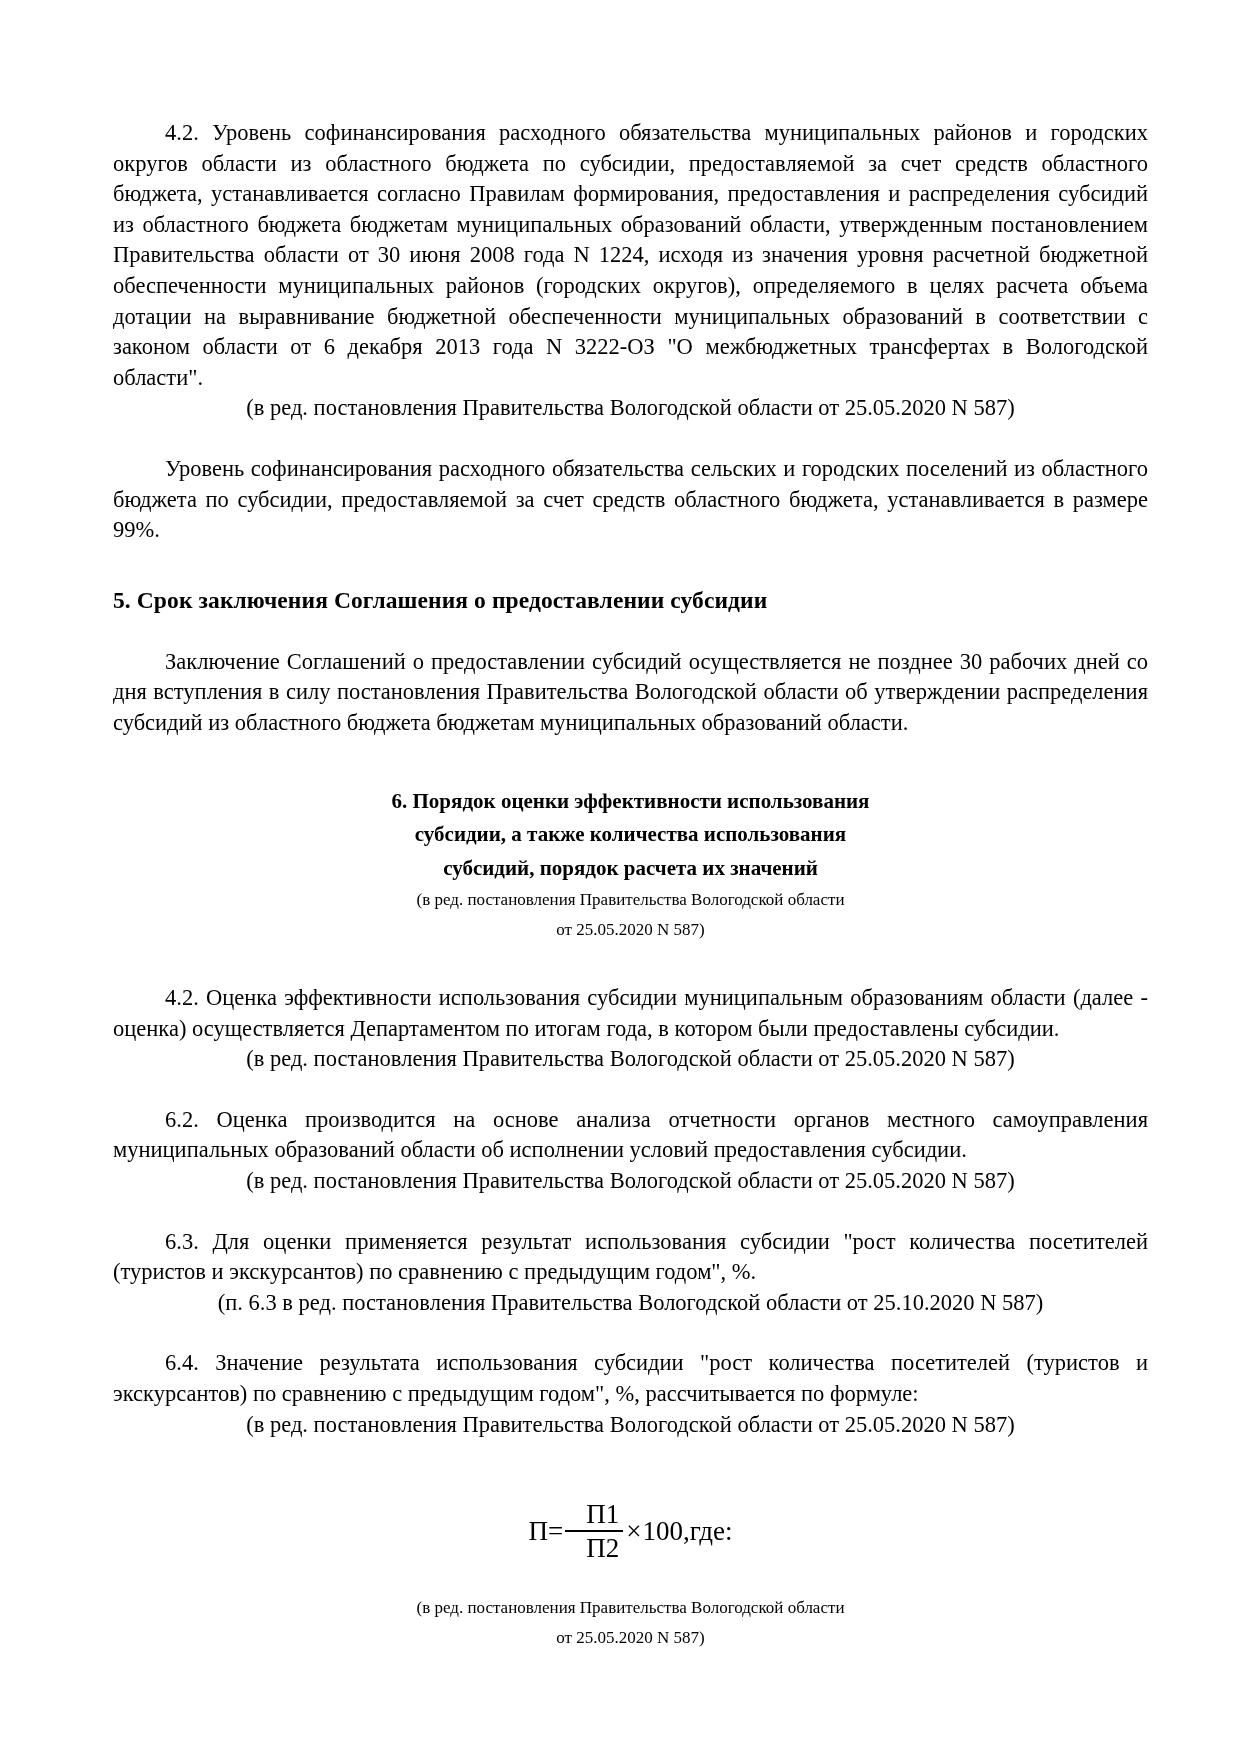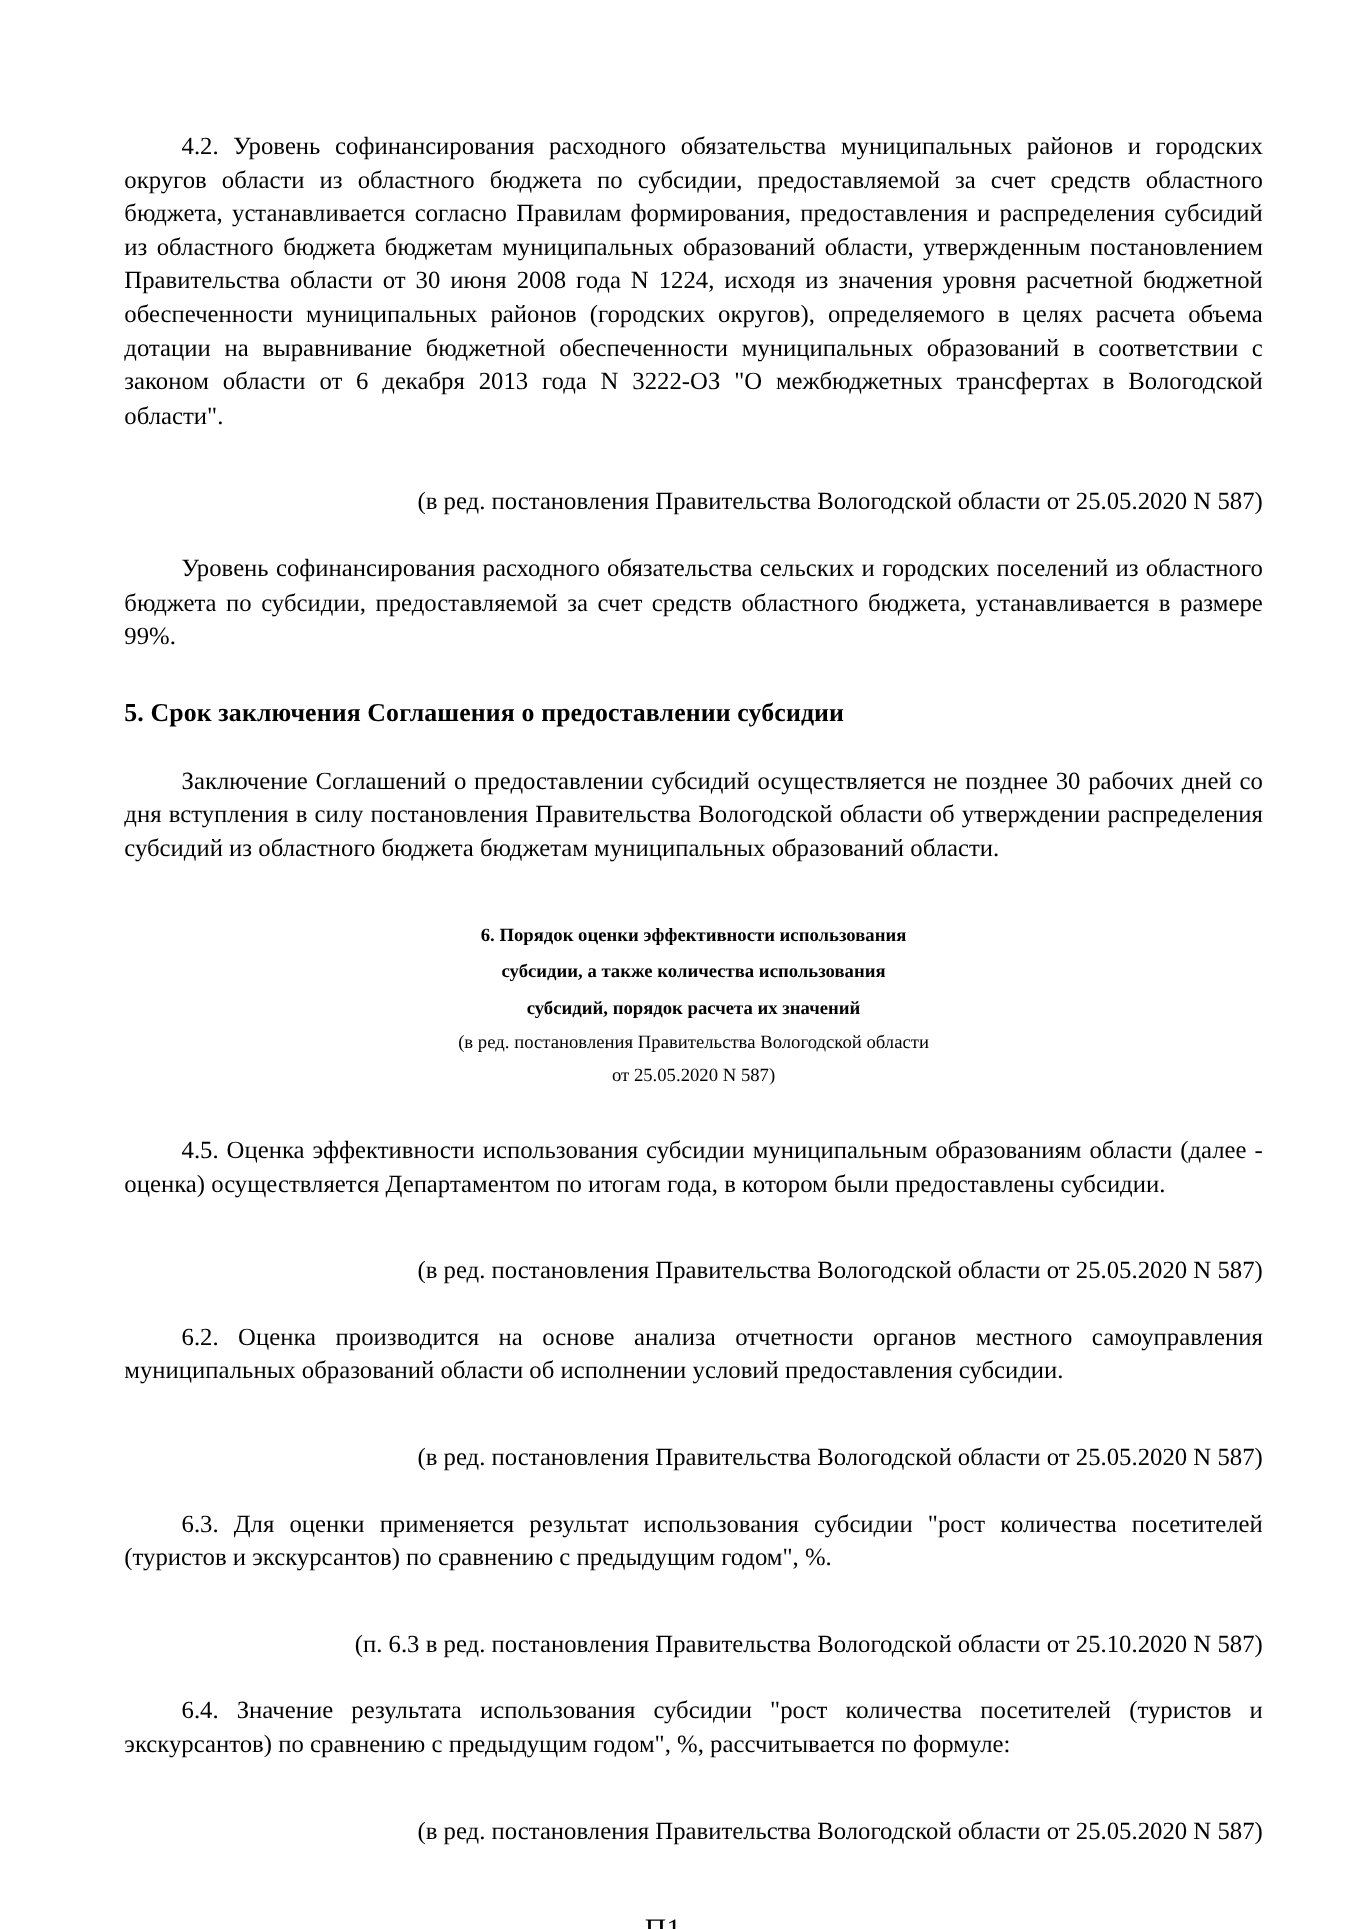--- a/index.html
+++ b/index.html
@@ -31,41 +31,40 @@
     text-align: justify;
     text-justify: inter-word;
   }
   p.just-ind {
     text-indent: 52px;
   }
   p.noind {
     text-indent: 0;
   }
   p.left {
-    text-align: right;
-    margin-top: 48px;
+    text-align: center;
   }
   .gap-lg { height: 30px; }
   .gap-sm { height: 16px; }
   .gap-xs { height: 8px; }
 
   h2.section-heading {
     margin: 0;
     text-align: left;
     font-size: 23.5px;
     font-weight: bold;
     line-height: 33px;
     letter-spacing: 0.1px;
   }
   .heading-block {
     text-align: center;
   }
   .heading-line {
     display: block;
-    font-size: 17px;
+    font-size: 21px;
     font-weight: bold;
     line-height: 33.5px;
   }
   .heading-note {
     text-align: center;
     font-size: 17px;
     line-height: 30px;
     font-weight: normal;
   }
   .center {
@@ -139,21 +138,21 @@
       <span class="heading-line">6. Порядок оценки эффективности использования</span>
       <span class="heading-line">субсидии, а также количества использования</span>
       <span class="heading-line">субсидий, порядок расчета их значений</span>
       <div class="heading-note">(в ред. постановления Правительства Вологодской области</div>
       <div class="heading-note">от 25.05.2020 N 587)</div>
     </div>
 
     <div class="gap-lg"></div>
     <div class="gap-xs"></div>
 
-    <p class="just-ind">4.5. Оценка эффективности использования субсидии муниципальным образованиям области (далее - оценка) осуществляется Департаментом по итогам года, в котором были предоставлены субсидии.</p>
+    <p class="just-ind">4.2. Оценка эффективности использования субсидии муниципальным образованиям области (далее - оценка) осуществляется Департаментом по итогам года, в котором были предоставлены субсидии.</p>
     <p class="noind left">(в ред. постановления Правительства Вологодской области от 25.05.2020 N 587)</p>
 
     <div class="gap-lg"></div>
 
     <p class="just-ind">6.2. Оценка производится на основе анализа отчетности органов местного самоуправления муниципальных образований области об исполнении условий предоставления субсидии.</p>
     <p class="noind left">(в ред. постановления Правительства Вологодской области от 25.05.2020 N 587)</p>
 
     <div class="gap-lg"></div>
 
     <p class="just-ind">6.3. Для оценки применяется результат использования субсидии "рост количества посетителей (туристов и экскурсантов) по сравнению с предыдущим годом", %.</p>

